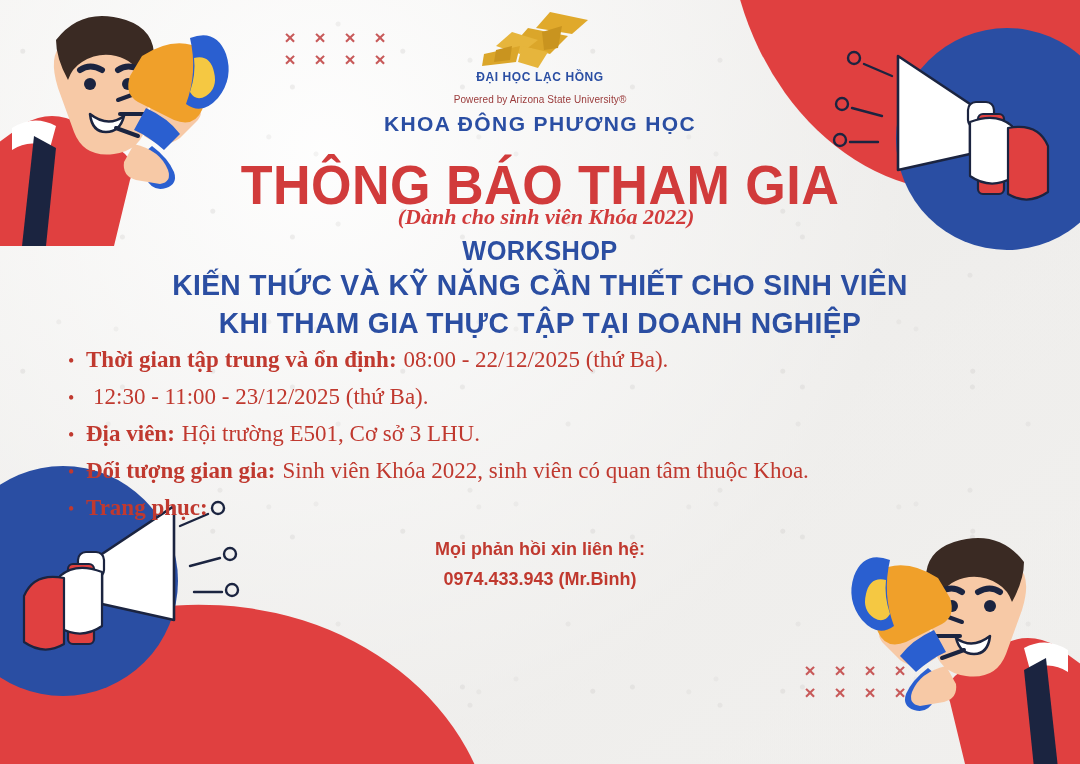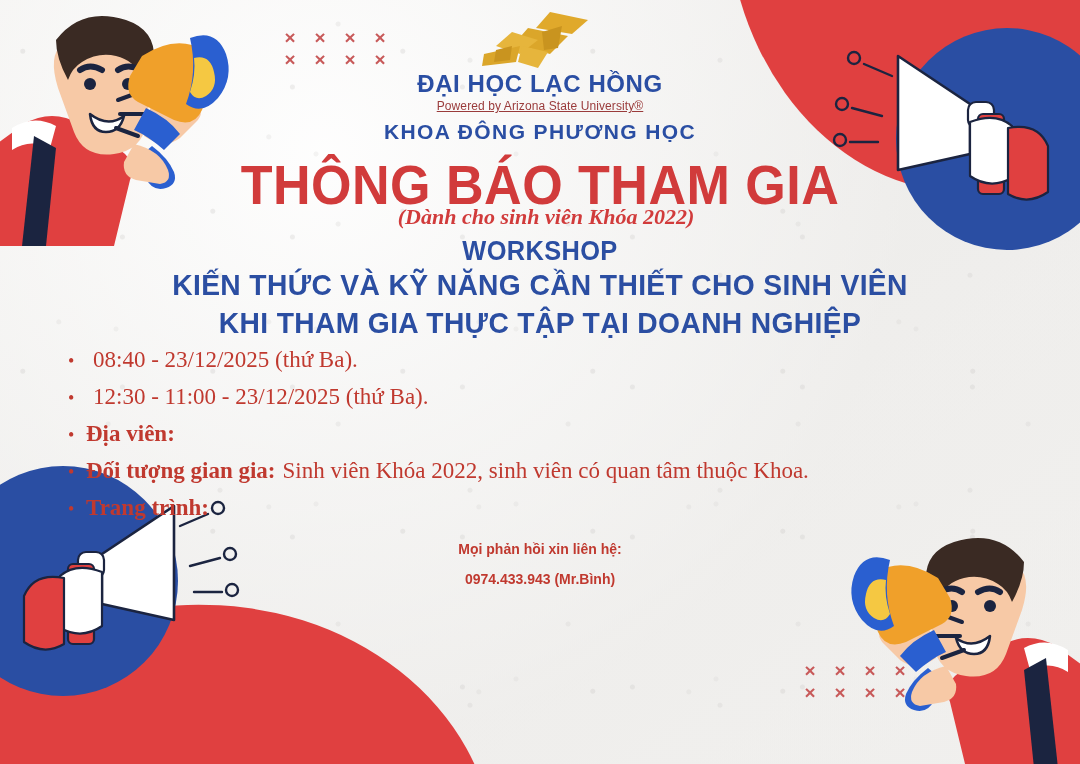--- a/index.html
+++ b/index.html
@@ -55,24 +55,24 @@
   .xg-bot { bottom:62px; right:168px; }
 
   
   .mega-corner { width:230px; height:200px; }
 
   
   .content { position:absolute; inset:0; z-index:5; }
   .logo-wrap { position:absolute; top:10px; left:0; right:0; text-align:center; }
   .logo-mark { display:block; margin:0 auto; }
   .uni-name {
-    font-size:24px; font-weight:700; color:#2a4ea3;
+    font-size:12px; font-weight:700; color:#2a4ea3;
     letter-spacing:.6px; margin-top:-2px;
   }
-  .powered { font-size:12px; color:#9a3b3b; letter-spacing:.1px; margin-top:1px;text-decoration:underline; }
+  .powered { font-size:10px; color:#9a3b3b; letter-spacing:.1px; margin-top:10px; }
   .faculty {
     font-size:21px; font-weight:700; color:#2a4ea3;
     letter-spacing:1.4px; margin-top:7px;
   }
 
   
   .title-main {
     position:absolute; top:152px; left:0; right:0; text-align:center;
     font-size:56px; font-weight:700; color:#d13b3b;
     letter-spacing:.5px;
@@ -102,21 +102,21 @@
     display:flex; align-items:baseline;
     font-size:23px; line-height:31px; margin-bottom:4px;
   }
   .bullet-dot { flex:0 0 auto; width:18px; font-size:18px; line-height:31px; }
   .bullet-label { font-weight:700; white-space:nowrap; }
   .bullet-value { font-weight:400; margin-left:7px; }
 
   
   .contact {
     position:absolute; top:534px; left:0; right:0; text-align:center;
-    color:#c0392f; font-weight:700; font-size:14px; line-height:30px;
+    color:#c0392f; font-weight:700; font-size:18px; line-height:30px;
   }
 
   
   .person { position:absolute; }
   .person-tl { top:-4px; left:-6px; }
   .person-br { bottom:-8px; right:-6px; }
 </style>
 </head>
 <body>
 
@@ -265,38 +265,40 @@
 
     <div class="title-main">THÔNG BÁO THAM GIA</div>
     <div class="title-sub">(Dành cho sinh viên Khóa 2022)</div>
     <div class="ws-line ws1">WORKSHOP</div>
     <div class="ws-line ws2">KIẾN THỨC VÀ KỸ NĂNG CẦN THIẾT CHO SINH VIÊN</div>
     <div class="ws-line ws3">KHI THAM GIA THỰC TẬP TẠI DOANH NGHIỆP</div>
 
     <div class="bullets">
       <div class="bullet-row">
         <span class="bullet-dot">•</span>
-        <span class="bullet-value">08:40 - 23/12/2025 (thứ Ba).</span>
+        <span class="bullet-label">Thời gian tập trung và ổn định:</span>
+        <span class="bullet-value">08:00 - 22/12/2025 (thứ Ba).</span>
       </div>
       <div class="bullet-row">
         <span class="bullet-dot">•</span>
         <span class="bullet-value">12:30 - 11:00 - 23/12/2025 (thứ Ba).</span>
       </div>
       <div class="bullet-row">
         <span class="bullet-dot">•</span>
         <span class="bullet-label">Địa viên:</span>
+        <span class="bullet-value">Hội trường E501, Cơ sở 3 LHU.</span>
       </div>
       <div class="bullet-row">
         <span class="bullet-dot">•</span>
         <span class="bullet-label">Đối tượng gian gia:</span>
         <span class="bullet-value">Sinh viên Khóa 2022, sinh viên có quan tâm thuộc Khoa.</span>
       </div>
       <div class="bullet-row">
         <span class="bullet-dot">•</span>
-        <span class="bullet-label">Trang trình:</span>
+        <span class="bullet-label">Trang phục:</span>
       </div>
     </div>
 
     <div class="contact">
       <div>Mọi phản hồi xin liên hệ:</div>
       <div>0974.433.943 (Mr.Bình)</div>
     </div>
 
   </div>
 </div>

